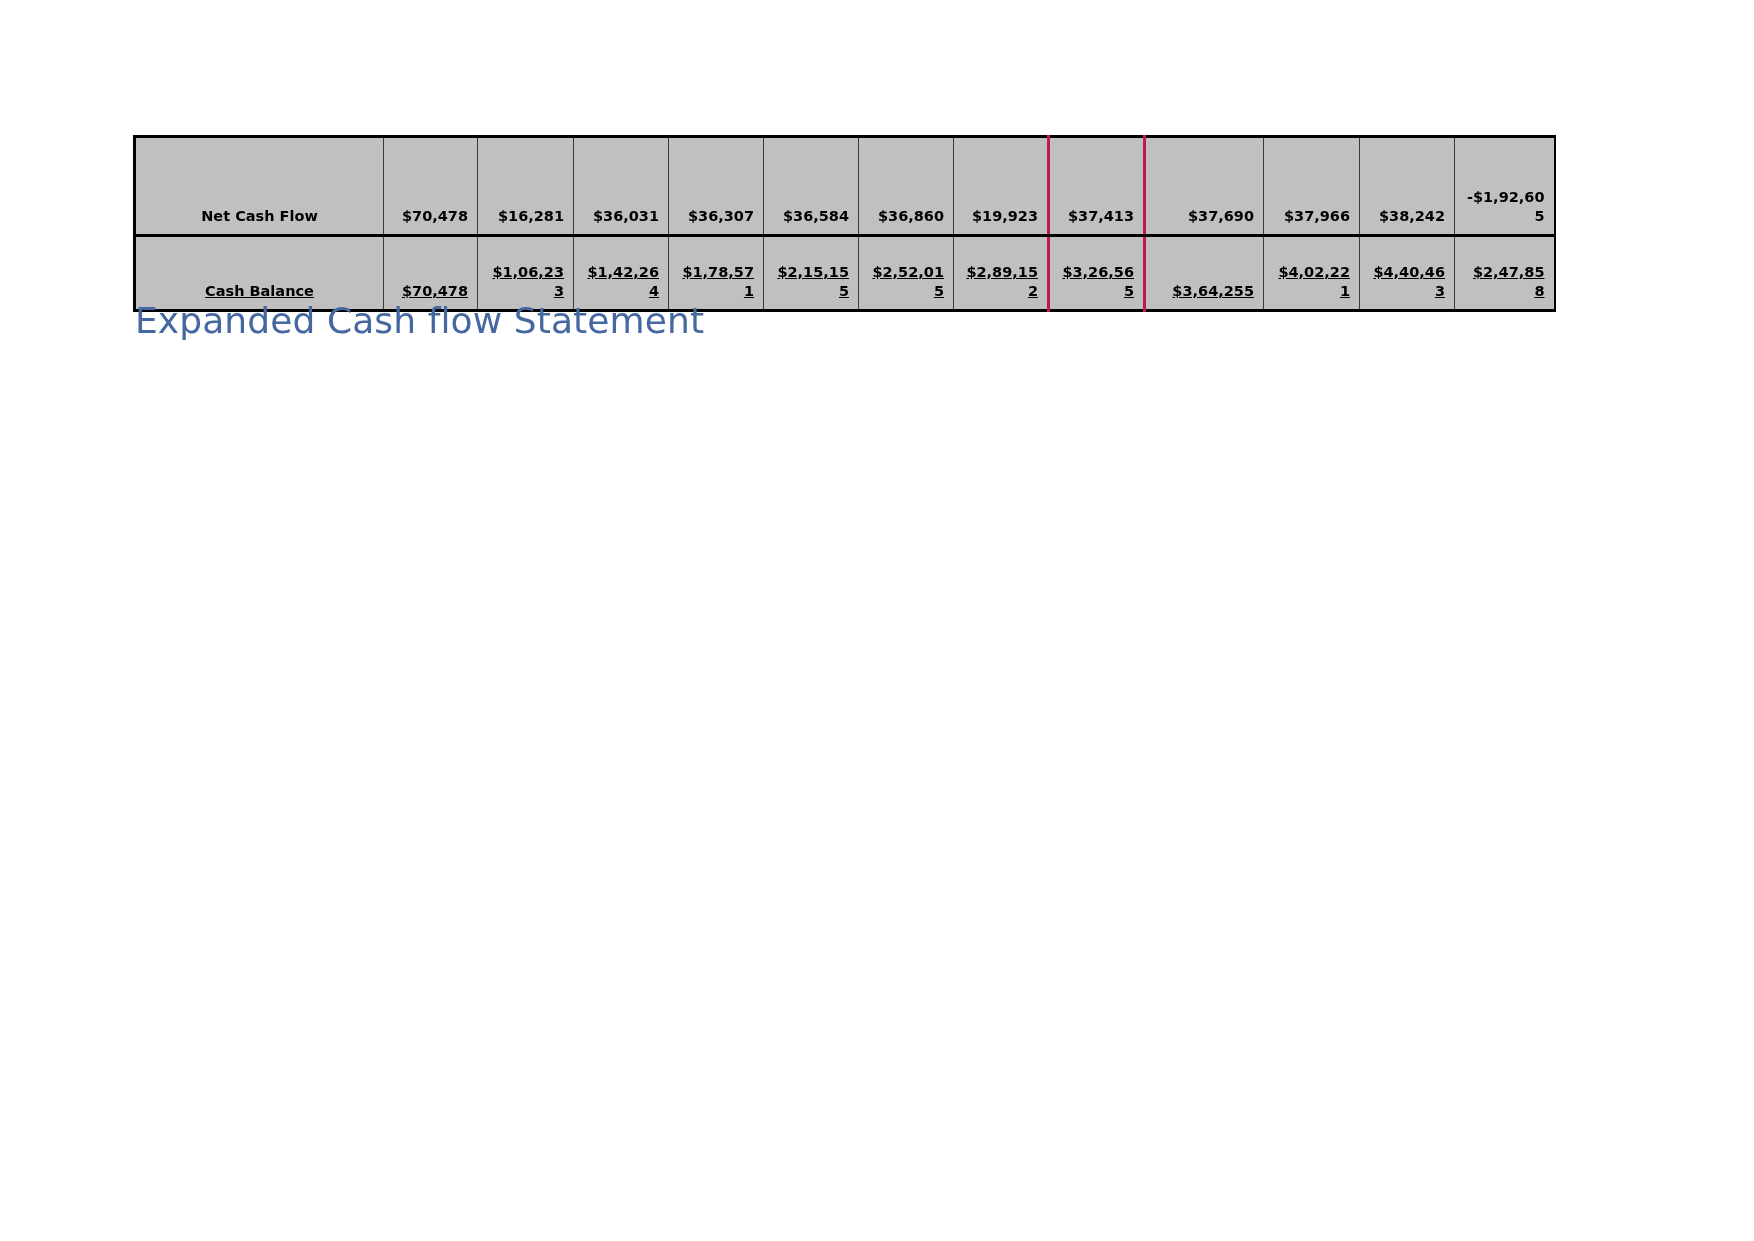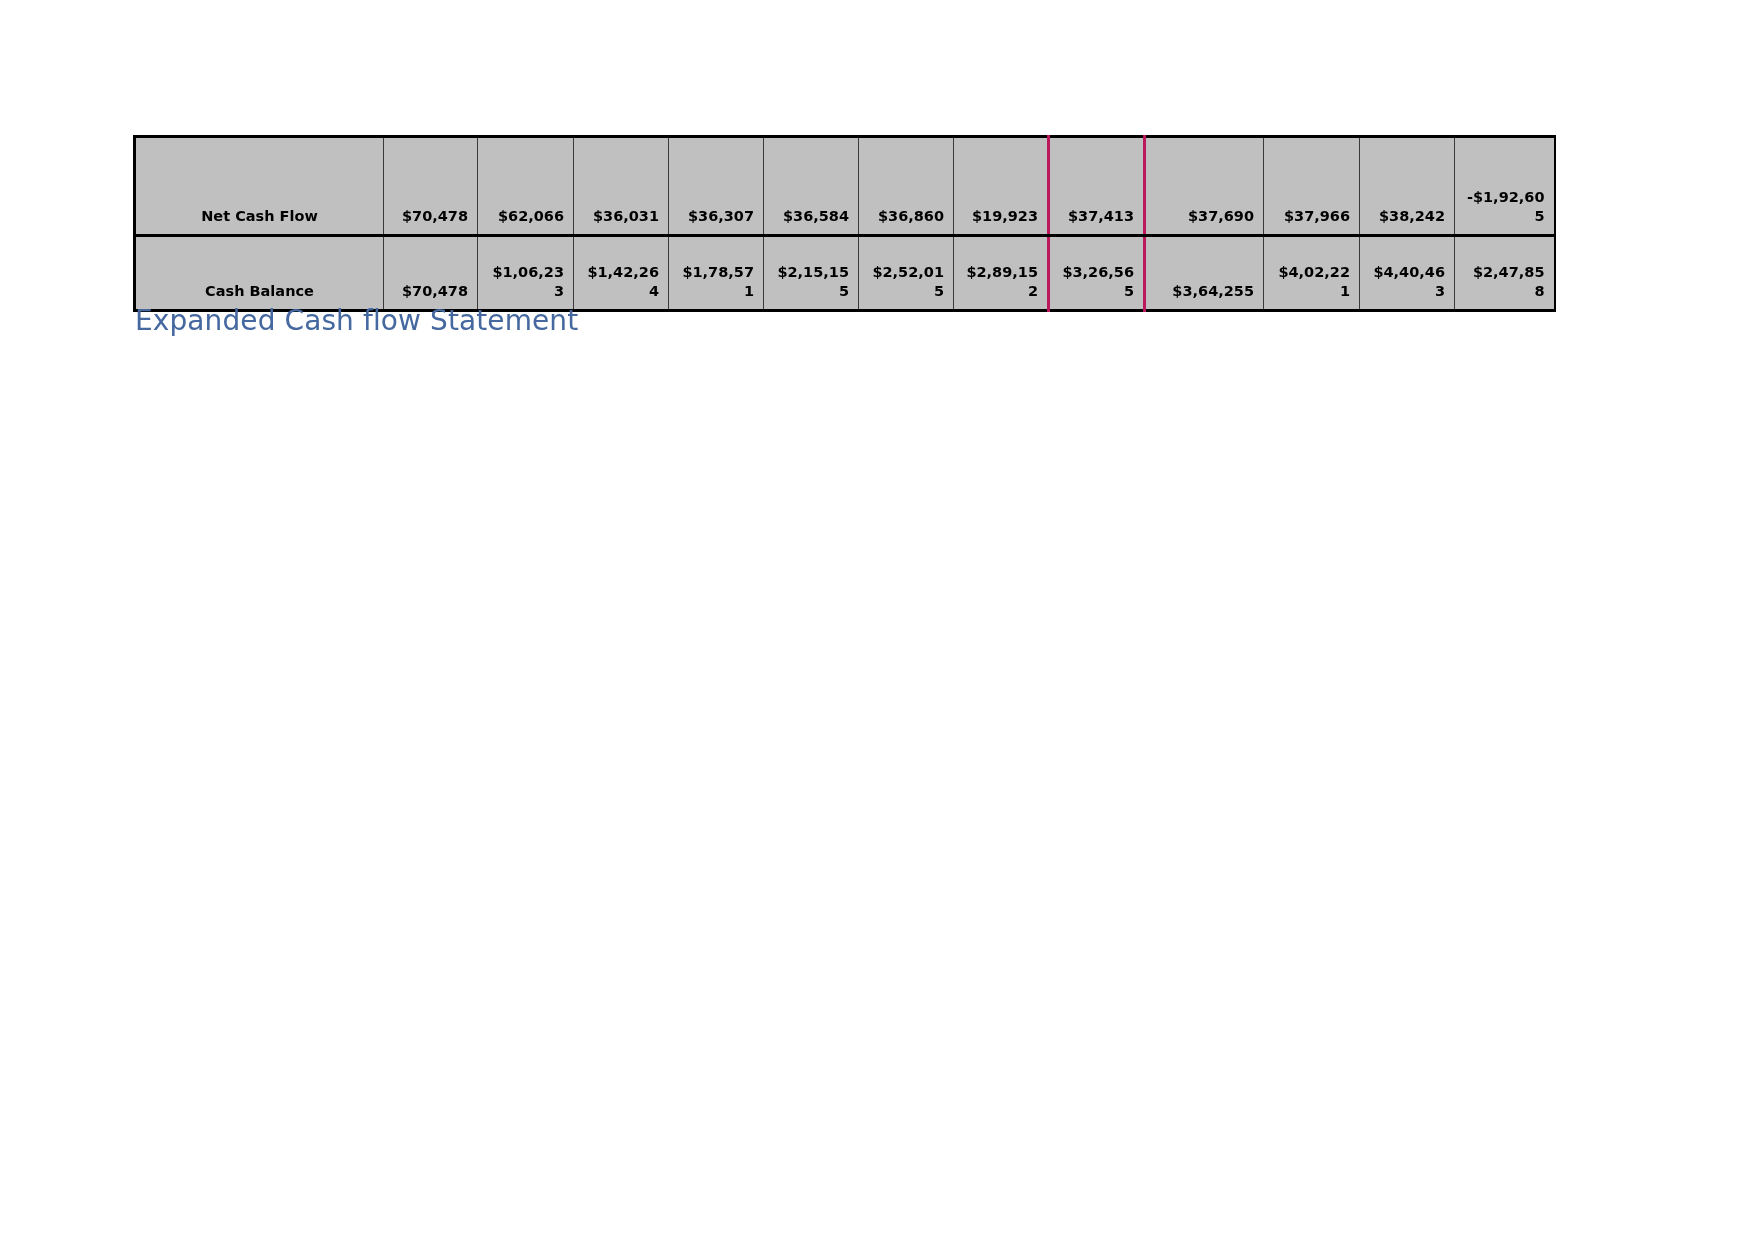--- a/index.html
+++ b/index.html
@@ -54,20 +54,21 @@
   }
 
   table.cashflow tr.row-netcashflow td {
     height: 80px;
     border-bottom: 3px solid #000000;
   }
 
   table.cashflow tr.row-cashbalance td {
     height: 56px;
     border-bottom: none;
+    text-decoration: underline;
   }
 
   td.label-cell {
     text-align: center;
     border-right: 3px solid #000000;
   }
 
   td.num-cell {
     text-align: right;
   }
@@ -95,21 +96,21 @@
   col.c-v10    { width: 95px;  }
   col.c-v11    { width: 100px; }
 
   
   #expanded-title {
     position: absolute;
     left: 135px;
     top: 304px;
     font-family: "DejaVu Sans", sans-serif;
     font-weight: normal;
-    font-size: 28px;
+    font-size: 36px;
     line-height: 34px;
     color: #44689f;
     white-space: nowrap;
     letter-spacing: 0.1px;
   }
 </style>
 </head>
 <body>
 
 <div id="page">
@@ -128,21 +129,21 @@
         <col class="c-v7">
         <col class="c-v8">
         <col class="c-v9">
         <col class="c-v10">
         <col class="c-v11">
       </colgroup>
       <tbody>
         <tr class="row-netcashflow">
           <td class="label-cell">Net Cash Flow</td>
           <td class="num-cell">$70,478</td>
-          <td class="num-cell">$62,066</td>
+          <td class="num-cell">$16,281</td>
           <td class="num-cell">$36,031</td>
           <td class="num-cell">$36,307</td>
           <td class="num-cell">$36,584</td>
           <td class="num-cell">$36,860</td>
           <td class="num-cell">$19,923</td>
           <td class="num-cell heavy-left">$37,413</td>
           <td class="num-cell heavy-left">$37,690</td>
           <td class="num-cell">$37,966</td>
           <td class="num-cell">$38,242</td>
           <td class="num-cell last-col">-$1,92,605</td>

